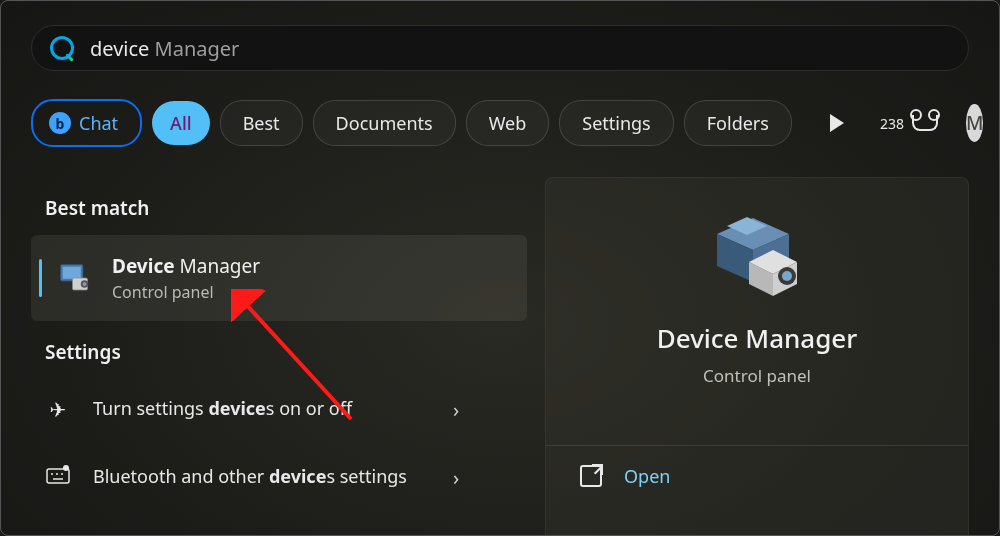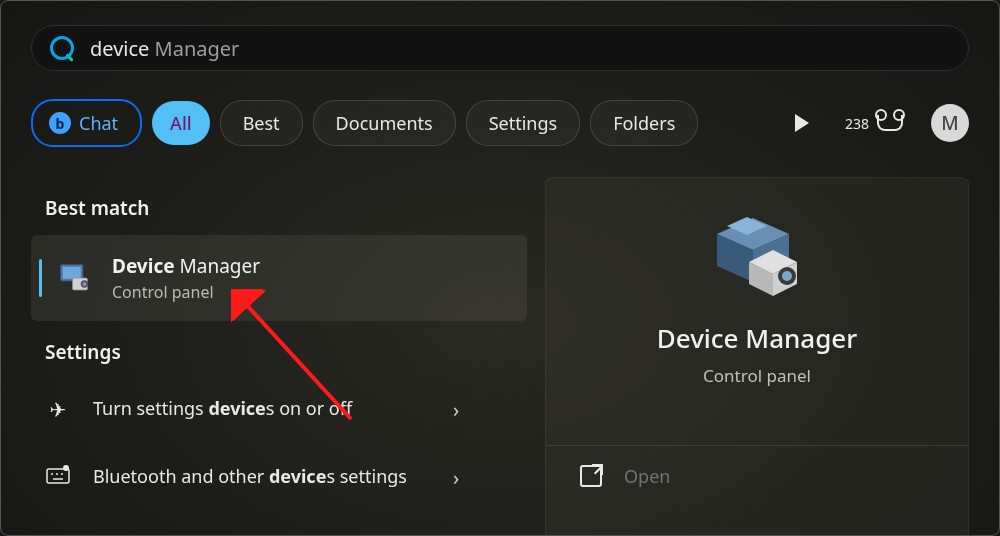--- a/index.html
+++ b/index.html
@@ -247,21 +247,21 @@
   }
   .open-row {
     align-self: stretch;
     margin-top: 58px;
     border-top: 1px solid rgba(255,255,255,0.1);
     height: 60px;
     display: flex;
     align-items: center;
     padding-left: 34px;
     font-size: 18px;
-    color: #737373;
+    color: #7dd3fc;
     gap: 22px;
     cursor: pointer;
   }
   .open-row .launch {
     width: 18px; height: 18px;
     border: 2px solid #e8e8e8;
     border-radius: 3px;
     position: relative;
   }
   .open-row .launch::after{
@@ -303,20 +303,23 @@
     <span>Chat</span>
   </div>
   <div class="pill all">
       <span>All</span>
     </div>
   <div class="pill">
       <span>Best</span>
     </div>
   <div class="pill">
       <span>Documents</span>
+    </div>
+  <div class="pill">
+      <span>Web</span>
     </div>
   <div class="pill">
       <span>Settings</span>
     </div>
   <div class="pill">
       <span>Folders</span>
     </div>
   <div class="filter-spacer"></div>
   <div class="play-icon"></div>
   <div class="rewards">

